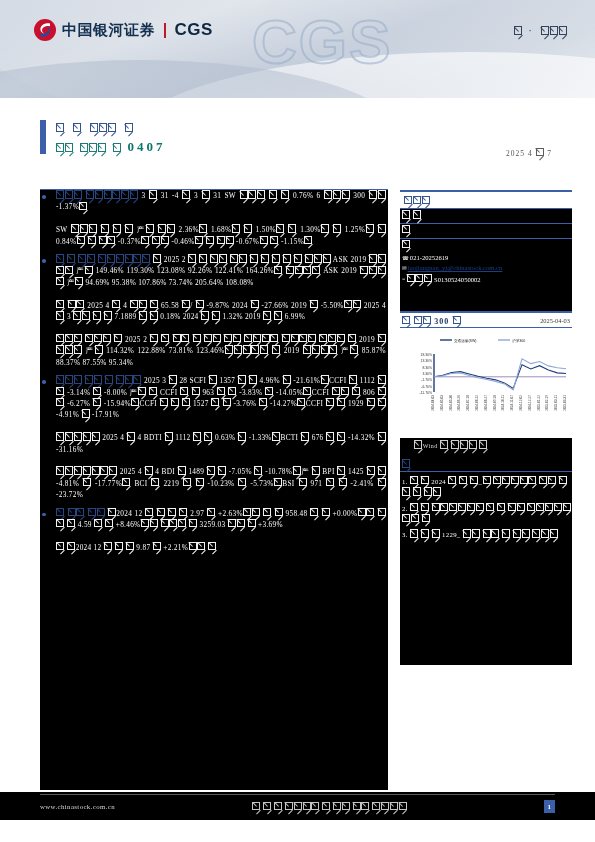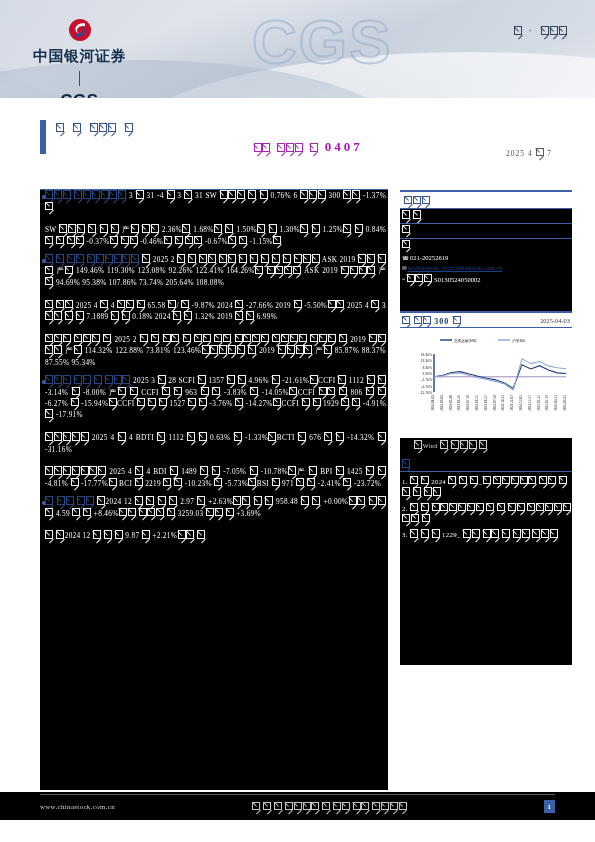--- a/index.html
+++ b/index.html
@@ -33,21 +33,21 @@
   }
   .wm{
     position:absolute;left:252px;top:6px;
     font-family:"Liberation Sans",sans-serif;
     font-size:62px;font-weight:700;letter-spacing:2px;
     color:rgba(255,255,255,0);
     -webkit-text-stroke:2px rgba(150,172,200,.55);
     user-select:none;
   }
   .logo-wrap{
-    position:absolute;left:33px;top:18px;display:flex;align-items:center;gap:5px;flex-direction:column;
+    position:absolute;left:33px;top:18px;display:flex;align-items:center;gap:5px;
   }
   .logo-mark{
     width:24px;height:24px;position:relative;flex:0 0 auto;
   }
   .logo-name{
     font-family:"Liberation Sans",sans-serif;
     font-size:15px;font-weight:700;color:#13304f;letter-spacing:.5px;
     white-space:nowrap;
   }
   .logo-bar{display:inline-block;width:1.5px;height:15px;background:#c0182b;margin:0 4px;vertical-align:-2px;}
@@ -63,36 +63,36 @@
   
   .title-block{position:absolute;left:40px;top:118px;width:520px;}
   .title-bar{
     position:absolute;left:0;top:2px;width:6px;height:34px;background:#3b5fa8;
   }
   .title-l1{
     margin-left:16px;font-size:13px;font-weight:700;color:#28436e;
     letter-spacing:5px;line-height:17px;white-space:nowrap;
   }
   .title-l2{
-    margin-left:16px;font-size:13px;font-weight:700;color:#a21caf;
-    letter-spacing:3px;line-height:18px;margin-top:3px;white-space:nowrap;text-align:center;
+    margin-left:16px;font-size:13px;font-weight:700;color:#0f766e;
+    letter-spacing:3px;line-height:18px;margin-top:3px;white-space:nowrap;
   }
   .title-date{
     position:absolute;right:8px;top:30px;font-size:7.5px;color:#555;letter-spacing:1px;
   }
 
   
   .left-col{
     position:absolute;left:40px;top:190px;width:348px;height:600px;
     background:#000;color:#fff;
   }
   .left-rule{
     position:absolute;left:40px;top:189px;width:348px;height:2px;background:#3b5fa8;
   }
-  .sec{position:relative;padding:0 2px 0 5px;}
+  .sec{position:relative;padding:0 2px 0 16px;}
   .bullet{
     position:absolute;left:2px;top:5px;width:3.5px;height:3.5px;border-radius:50%;
     background:#3b5fa8;
   }
   .lead{color:#1f3d7a;font-weight:700;}
   .para{
     font-size:7.3px;line-height:11.4px;letter-spacing:.3px;
     text-align:justify;margin:0 0 7px 0;word-break:break-word;
   }
   .para .hl{color:#21406f;font-weight:700;}

